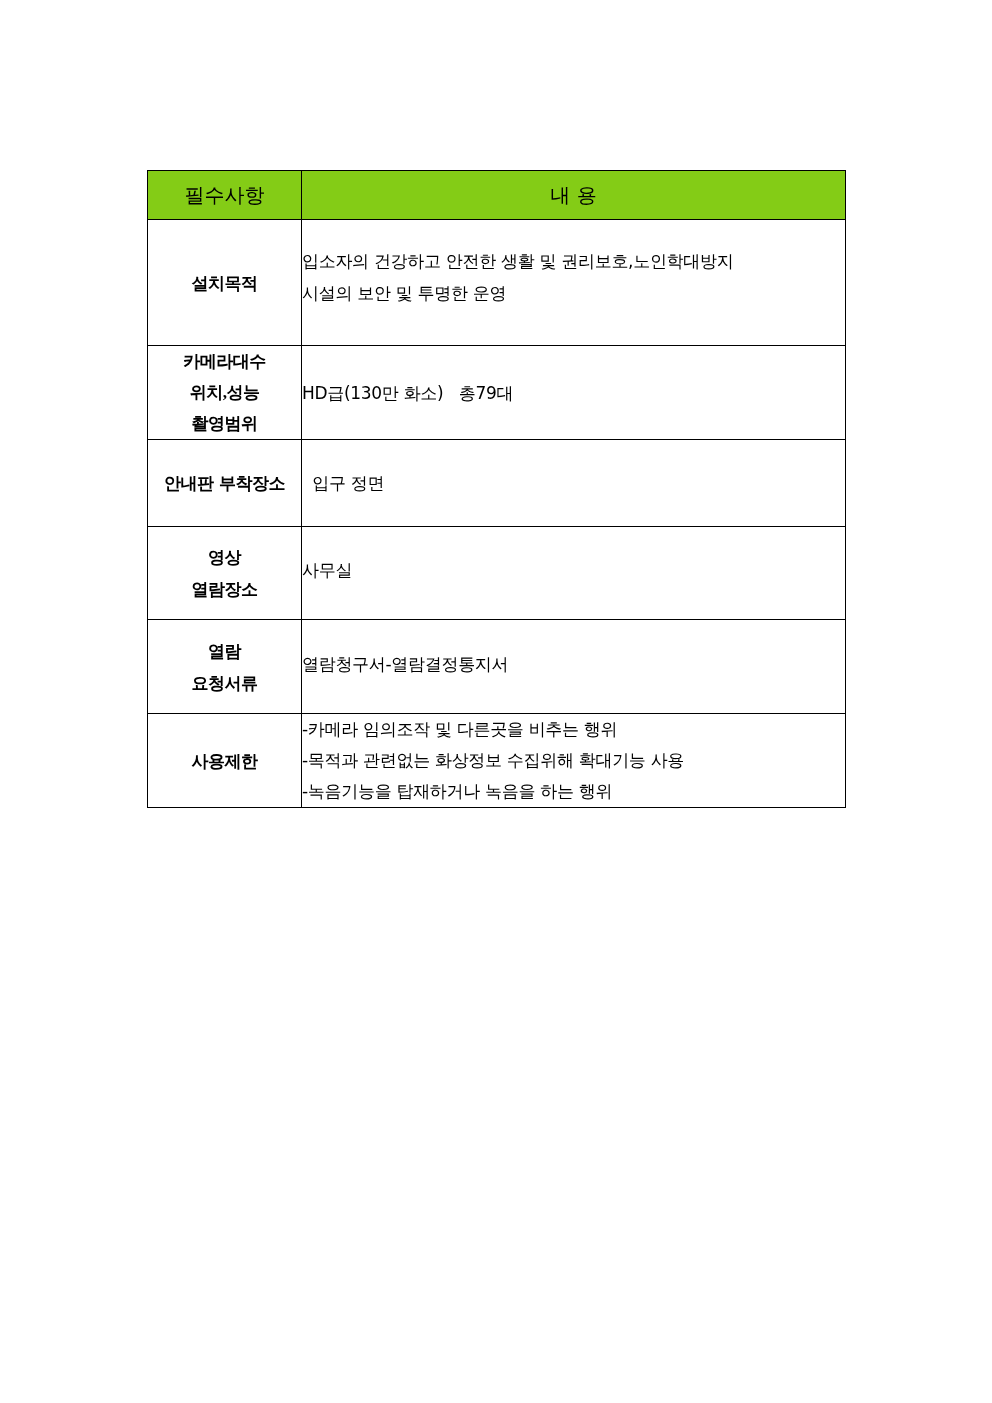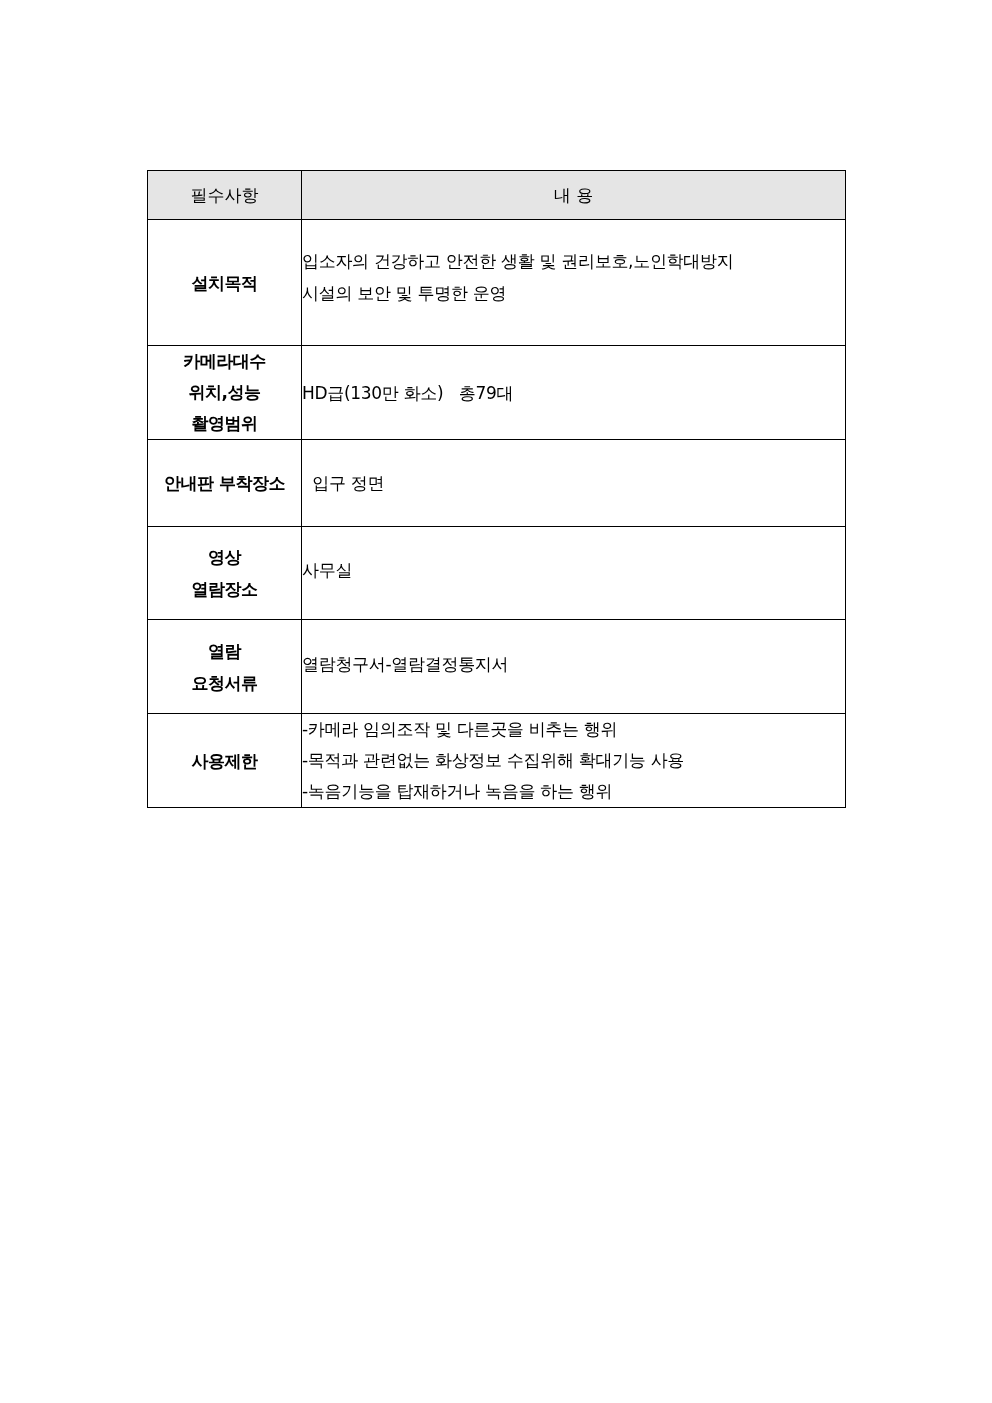--- a/index.html
+++ b/index.html
@@ -6,21 +6,21 @@
     body { width: 992px; height: 1403px; position: relative; font-family: "DejaVu Sans", "Liberation Sans", sans-serif; color: #000; }
     table.info {
       position: absolute; left: 147px; top: 170px;
       width: 698px; border-collapse: collapse; table-layout: fixed;
     }
     table.info td, table.info th {
       border: 1px solid #000; padding: 0; vertical-align: middle;
     }
     col.c1 { width: 154px; }
     col.c2 { width: 544px; }
-    th { background: #e5e5e5; font-weight: normal; font-size: 17px; height: 48px; }
+    th { background: #84cc16; font-weight: normal; font-size: 20px; height: 48px; }
     td.label { text-align: center; font-weight: bold; font-size: 17px; line-height: 32px; letter-spacing: -0.5px; margin-top: 44px; }
     td.content { text-align: left; font-size: 17px; line-height: 32px; padding-left: 8px; letter-spacing: -0.3px; }
     td.content .line { display: block; white-space: pre; }
     tr.r1 td { height: 113px; }
     tr.r2 td { height: 87px; }
     tr.r3 td { height: 88px; }
     tr.r4 td { height: 86px; }
     tr.r5 td { height: 86px; }
     tr.r6 td { height: 87px; }
     tr.r7 td { height: 86px; }
@@ -47,21 +47,21 @@
   <tr class="r1">
     <td class="label">
           <span class="line">설치목적</span>
         </td>
     <td class="content">
       <span class="line">입소자의 건강하고 안전한 생활 및 권리보호,노인학대방지</span>
       <span class="line">시설의 보안 및 투명한 운영</span>
     </td>
   </tr>
   <tr class="r3">
-    <td class="label" style="line-height:31px;">
+    <td class="label" style="line-height:31px;font-family:Liberation Serif, serif;">
       <span class="line">카메라대수</span>
       <span class="line">위치,성능</span>
       <span class="line">촬영범위</span>
     </td>
     <td class="content">
       <span class="line">HD급(130만 화소)   총79대</span>
     </td>
   </tr>
   <tr class="r4">
     <td class="label">

